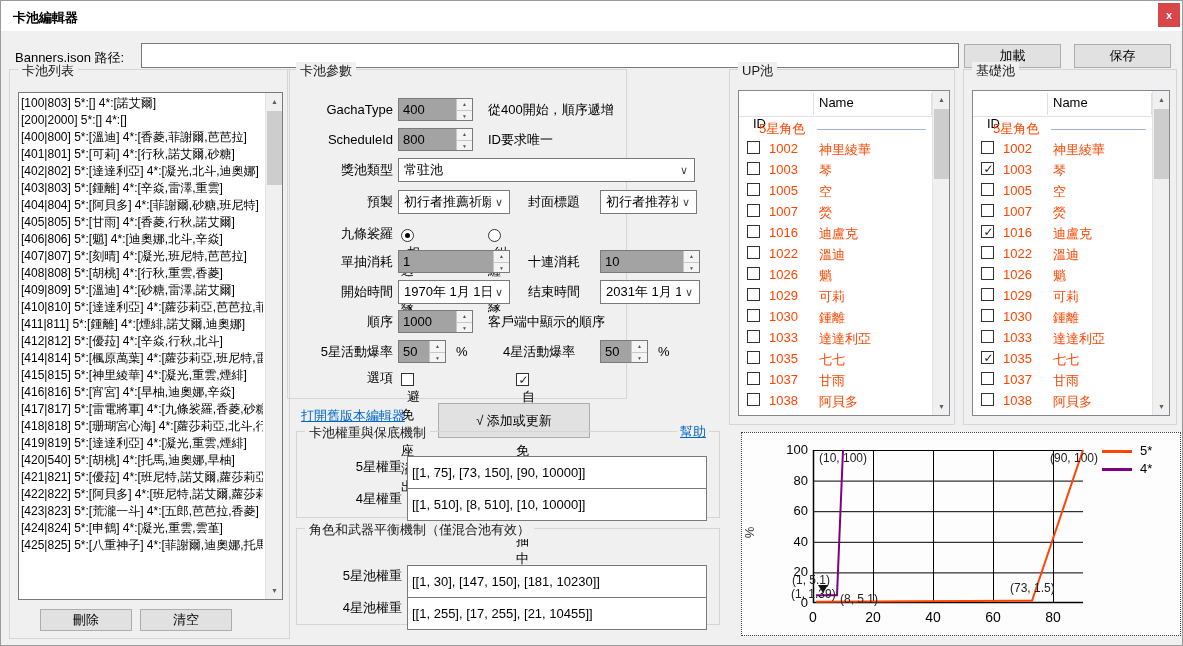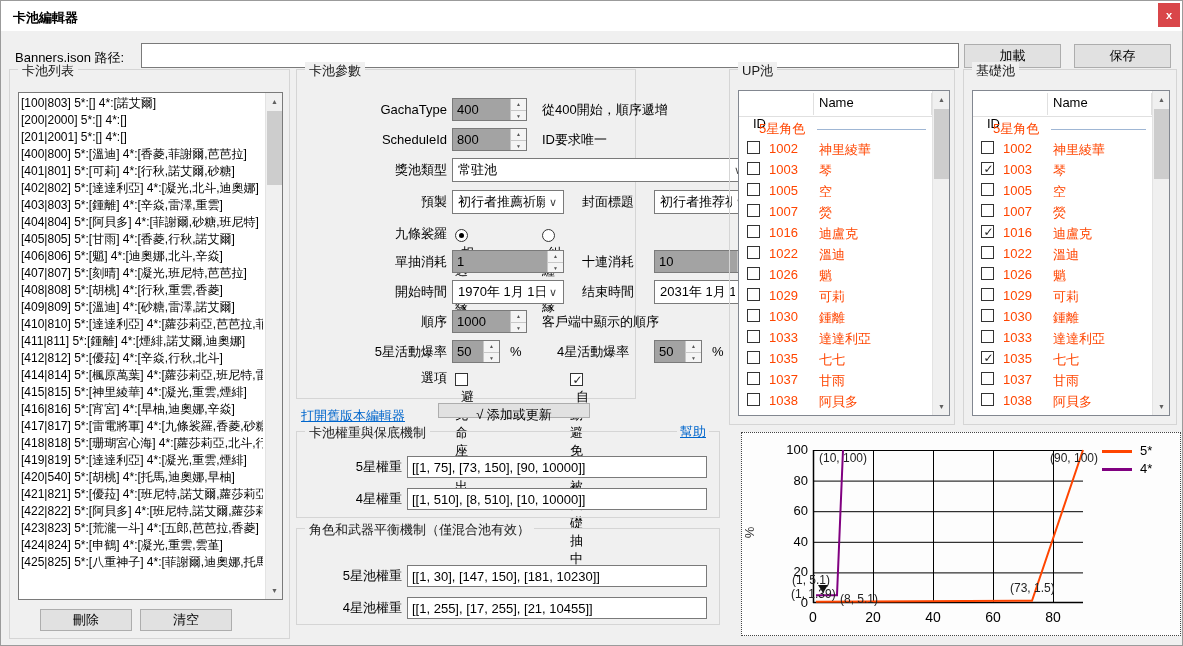--- a/index.html
+++ b/index.html
@@ -30,47 +30,47 @@
   .list-row { height:17px; line-height:17px; font-size:12px; white-space:nowrap; color:#000; overflow:hidden; }
   .vscroll { position:absolute; top:0; right:0; bottom:0; width:17px; background:#f0f0f0; border-left:1px solid #e3e3e3; }
   .vs-up,.vs-down { position:absolute; left:0; width:17px; height:17px; color:#606060; font-size:7px; text-align:center; line-height:17px; }
   .vs-up { top:0; } .vs-down { bottom:0; }
   .vs-thumb { position:absolute; left:1px; width:15px; background:#cdcdcd; }
   .list-thumb { top:18px; height:74px; }
   .btn-del { left:30px; top:539px; width:92px; height:22px; line-height:20px; }
   .btn-clr { left:130px; top:539px; width:92px; height:22px; line-height:20px; }
 
   
-  .g-params { left:295px; top:68px; width:340px; height:330px;padding-left:45px; }
+  .g-params { left:286px; top:68px; width:340px; height:330px; }
   .prow { position:absolute; height:24px; }
   .plabel { position:absolute; left:0; width:105px; text-align:right; font-size:13px; color:#000; line-height:24px; white-space:nowrap; }
   .plabel2 { position:absolute; text-align:left; font-size:13px; color:#000; line-height:24px; white-space:nowrap; }
   .hint { position:absolute; left:200px; font-size:13px; color:#000; line-height:24px; white-space:nowrap; }
   .spin { position:absolute; height:23px; border:1px solid #7a7a7a; background:#a3a3a3; }
   .spin-val { position:absolute; left:4px; top:0; right:18px; font-size:13px; line-height:21px; color:#000; overflow:hidden; }
   .spin-btns { position:absolute; right:0; top:0; width:16px; height:100%; border-left:1px solid #c7c7c7; }
   .spin-btn { height:50%; font-size:5px; color:#555; text-align:center; line-height:10px; background:#f4f4f4; }
   .spin-btn + .spin-btn { border-top:1px solid #c7c7c7; }
   .combo { position:absolute; height:24px; border:1px solid #7a7a7a; background:#fff; }
   .combo-val { position:absolute; left:5px; top:0; right:18px; font-size:13px; line-height:22px; color:#000; white-space:nowrap; overflow:hidden; }
   .chevron { position:absolute; right:3px; top:0; width:14px; font-size:11px; color:#444; line-height:22px; text-align:center; }
   .radio { display:inline-block; width:13px; height:13px; border:1px solid #333; border-radius:50%; background:#fff; vertical-align:-2px; position:relative; }
   .radio.checked::after { content:""; position:absolute; left:3px; top:3px; width:5px; height:5px; border-radius:50%; background:#000; }
   .cb { display:inline-block; width:13px; height:13px; border:1px solid #333; background:#fff; vertical-align:-2px; position:relative; font-size:12px; line-height:12px; text-align:center; color:#222; }
   .cb.checked::after { content:"✓"; position:absolute; left:0; top:0; width:13px; }
   .opt-label { font-size:13px; color:#000; margin-left:6px; vertical-align:1px; }
 
   .link { position:absolute; font-size:13px; color:#0066cc; text-decoration:underline; white-space:nowrap; }
-  .btn-add { left:437px; top:402px; width:152px; height:15px; line-height:21px; }
+  .btn-add { left:437px; top:402px; width:152px; height:35px; line-height:21px; }
 
   
   .g-weights { left:295px; top:430px; width:424px; height:87px; }
   .g-balance { left:295px; top:527px; width:424px; height:97px; }
   .wlabel { position:absolute; left:0; width:105px; text-align:right; font-size:13px; line-height:22px; white-space:nowrap; }
-  .winput { position:absolute; left:110px; width:300px; height:22px; border:1px solid #7a7a7a; background:#fff; font-size:13px; padding:0 4px; font-family:inherit; }
+  .winput { position:absolute; left:110px; width:300px; height:33px; border:1px solid #7a7a7a; background:#fff; font-size:13px; padding:0 4px; font-family:inherit; }
   .help-link { right:10px; top:-9px; background:#f0f0f0; padding:0 3px; }
 
   
   .g-up { left:728px; top:68px; width:226px; height:356px; }
   .g-base { left:962px; top:68px; width:214px; height:356px; }
   .pool-table { position:absolute; left:8px; top:20px; bottom:8px; background:#fff; border:1px solid #828790; overflow:hidden; }
   .pt-up { width:212px; } .pt-base { width:198px; }
   .pool-head { position:absolute; left:0; top:0; right:17px; height:26px; border-bottom:1px solid #e0e0e0; }
   .pool-head .col-id { position:absolute; left:14px; top:4px; font-size:13px; color:#000;margin-top:21px; }
   .pool-head .col-name { position:absolute; left:80px; top:4px; font-size:13px; color:#000; }
@@ -114,21 +114,20 @@
   <input class="path-input" type="text" value="" style="">
   <button class="btn btn-load">加載</button>
   <button class="btn btn-save">保存</button>
 
   <div class="group g-list">
     <span class="group-title">卡池列表</span>
     <div class="listbox">
       <div class="list-rows">
           <div class="list-row">[100|803] 5*:[] 4*:[諾艾爾]</div>
           <div class="list-row">[200|2000] 5*:[] 4*:[]</div>
-          <div class="list-row">[201|2001] 5*:[] 4*:[]</div>
           <div class="list-row">[400|800] 5*:[溫迪] 4*:[香菱,菲謝爾,芭芭拉]</div>
           <div class="list-row">[401|801] 5*:[可莉] 4*:[行秋,諾艾爾,砂糖]</div>
           <div class="list-row">[402|802] 5*:[達達利亞] 4*:[凝光,北斗,迪奧娜]</div>
           <div class="list-row">[403|803] 5*:[鍾離] 4*:[辛焱,雷澤,重雲]</div>
           <div class="list-row">[404|804] 5*:[阿貝多] 4*:[菲謝爾,砂糖,班尼特]</div>
           <div class="list-row">[405|805] 5*:[甘雨] 4*:[香菱,行秋,諾艾爾]</div>
           <div class="list-row">[406|806] 5*:[魈] 4*:[迪奧娜,北斗,辛焱]</div>
           <div class="list-row">[407|807] 5*:[刻晴] 4*:[凝光,班尼特,芭芭拉]</div>
           <div class="list-row">[408|808] 5*:[胡桃] 4*:[行秋,重雲,香菱]</div>
           <div class="list-row">[409|809] 5*:[溫迪] 4*:[砂糖,雷澤,諾艾爾]</div>

